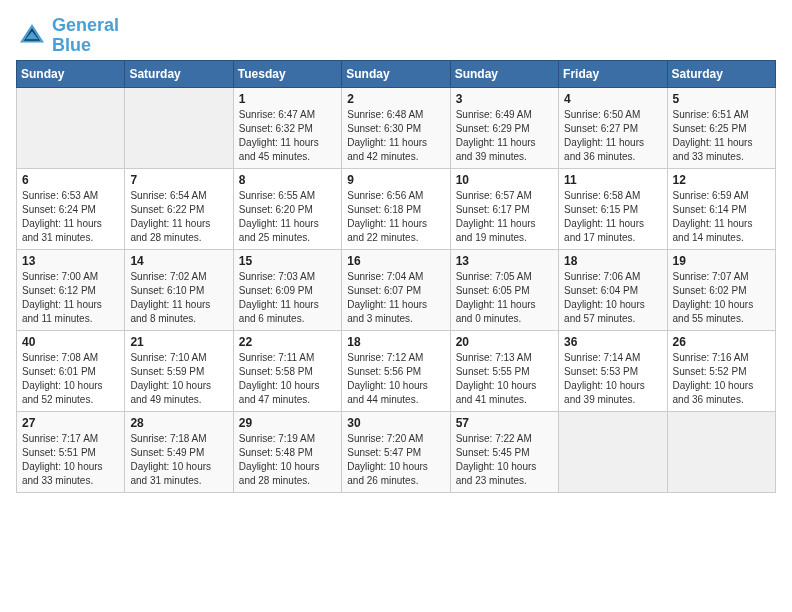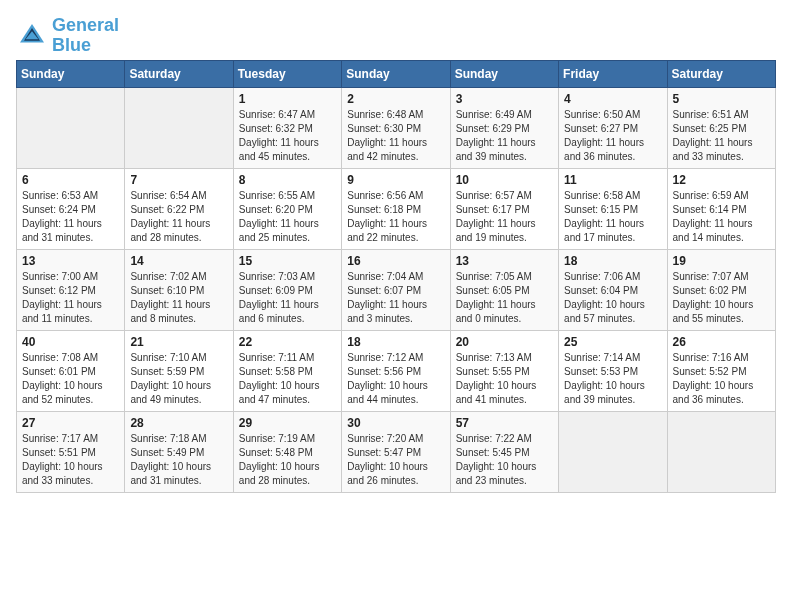--- a/index.html
+++ b/index.html
@@ -219,21 +219,21 @@
         </td>
         <td>
           <div class="day-number">18</div>
           <div class="day-info">Sunrise: 7:12 AM<br>Sunset: 5:56 PM<br>Daylight: 10 hours<br>and 44 minutes.</div>
         </td>
         <td>
           <div class="day-number">20</div>
           <div class="day-info">Sunrise: 7:13 AM<br>Sunset: 5:55 PM<br>Daylight: 10 hours<br>and 41 minutes.</div>
         </td>
         <td>
-          <div class="day-number">25</div>
+          <div class="day-number">36</div>
           <div class="day-info">Sunrise: 7:14 AM<br>Sunset: 5:53 PM<br>Daylight: 10 hours<br>and 39 minutes.</div>
         </td>
         <td>
           <div class="day-number">26</div>
           <div class="day-info">Sunrise: 7:16 AM<br>Sunset: 5:52 PM<br>Daylight: 10 hours<br>and 36 minutes.</div>
         </td>
       </tr>
       <tr>
         <td>
           <div class="day-number">27</div>

